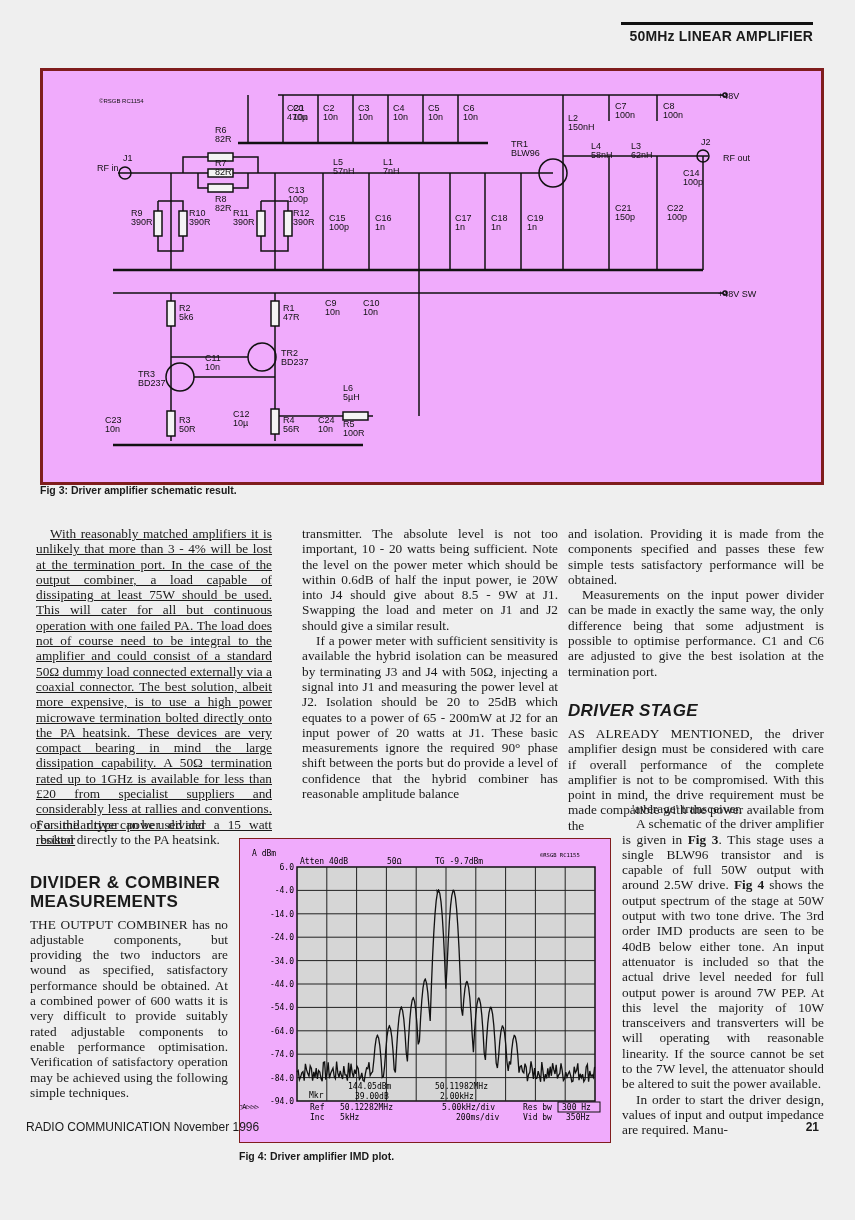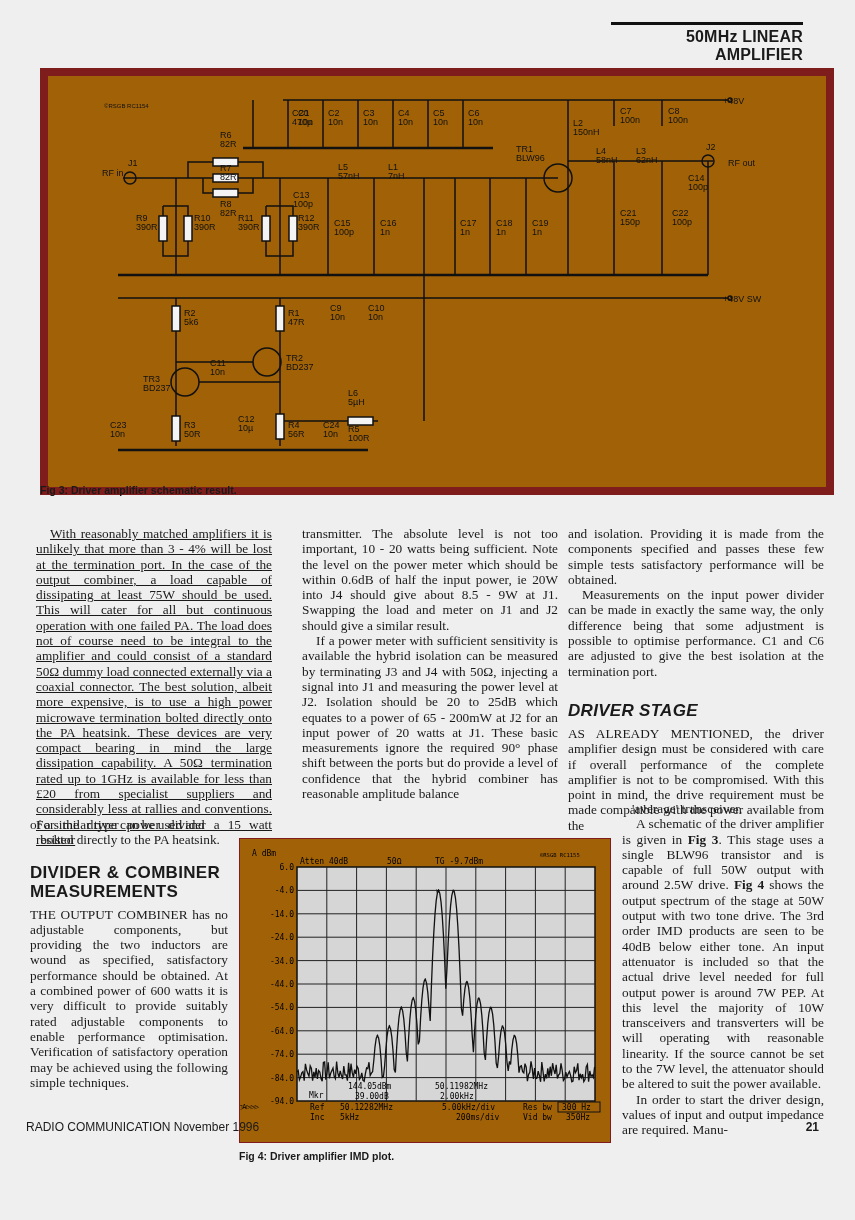--- a/index.html
+++ b/index.html
@@ -1,19 +1,19 @@
 <!DOCTYPE html>
 <html><head>
 <meta charset="utf-8">
 <style>
   html,body{margin:0;padding:0;}
   body{width:855px;height:1220px;background:#ebebeb;position:relative;overflow:hidden;font-family:"Liberation Serif",serif;color:#1a1a1a;}
   .page{position:absolute;left:0;top:0;width:855px;height:1220px;background:#efefef;}
-  .runhead{position:absolute;right:52px;top:22px;width:192px;border-top:3px solid #111;text-align:right;font-family:"Liberation Sans",sans-serif;font-weight:bold;font-size:16px;padding-top:3px;letter-spacing:0.2px;}
-  .figbox{position:absolute;border:8px solid #7f1d1d;background:#a16207;}
+  .runhead{position:absolute;right:42px;top:22px;width:192px;border-top:3px solid #111;text-align:right;font-family:"Liberation Sans",sans-serif;font-weight:bold;font-size:14px;padding-top:3px;letter-spacing:0.2px;}
+  .figbox{position:absolute;border:3px solid #7f1d1d;background:#f0abfc;}
   .fig3{left:40px;top:68px;width:778px;height:411px;}
   .caption{position:absolute;font-family:"Liberation Sans",sans-serif;font-weight:bold;font-size:10.5px;}
   .col{position:absolute;font-size:13.3px;line-height:15.3px;text-align:justify;}
   .col p{margin:0;text-indent:14px;}
   .col p.noind{text-indent:0;}
   .h2{font-family:"Liberation Sans",sans-serif;font-weight:bold;font-size:17px;line-height:19px;letter-spacing:0.3px;margin:0;}
   .footer{position:absolute;top:1120px;font-family:"Liberation Sans",sans-serif;font-size:12px;}
   svg text{font-family:"DejaVu Sans Mono",monospace;}
   .sch text{font-family:"Liberation Sans",sans-serif;font-size:9px;fill:#111;}
 </style>
@@ -201,21 +201,21 @@
     </svg>
   </div>
   <div class="caption" style="left:40px;top:484px;">Fig 3: Driver amplifier schematic result.</div>
 
   <div class="col" style="left:36px;top:526px;width:236px;text-decoration:underline;">
     <p>With reasonably matched amplifiers it is unlikely that more than 3 - 4% will be lost at the termination port. In the case of the output combiner, a load capable of dissipating at least 75W should be used. This will cater for all but continuous operation with one failed PA. The load does not of course need to be integral to the amplifier and could consist of a standard 50Ω dummy load connected externally via a coaxial connector. The best solution, albeit more expensive, is to use a high power microwave termination bolted directly onto the PA heatsink. These devices are very compact bearing in mind the large dissipation capability. A 50Ω termination rated up to 1GHz is available for less than £20 from specialist suppliers and considerably less at rallies and conventions. For the driver power divider a 15 watt resistor</p>
   </div>
   <div class="col" style="left:30px;top:817px;width:200px;">
     <p class="noind" style="text-align:left">of a similar type can be used and</p>
     <p class="noind" style="text-align:center">bolted directly to the PA heatsink.</p>
-    <div class="h2" style="margin-top:15px;width:190px;">DIVIDER &amp; COMBINER MEASUREMENTS</div>
+    <div class="h2" style="margin-top:25px;width:190px;">DIVIDER &amp; COMBINER MEASUREMENTS</div>
     <p class="noind" style="margin-top:6px;width:198px;">THE OUTPUT COMBINER has no adjustable components, but providing the two inductors are wound as specified, satisfactory performance should be obtained. At a combined power of 600 watts it is very difficult to provide suitably rated adjustable components to enable performance optimisation. Verification of satisfactory operation may be achieved using the following simple techniques.</p>
   </div>
 
   <div class="col" style="left:302px;top:526px;width:256px;">
     <p class="noind">transmitter. The absolute level is not too important, 10 - 20 watts being sufficient. Note the level on the power meter which should be within 0.6dB of half the input power, ie 20W into J4 should give about 8.5 - 9W at J1. Swapping the load and meter on J1 and J2 should give a similar result.</p>
     <p>If a power meter with sufficient sensitivity is available the hybrid isolation can be measured by terminating J3 and J4 with 50Ω, injecting a signal into J1 and measuring the power level at J2. Isolation should be 20 to 25dB which equates to a power of 65 - 200mW at J2 for an input power of 20 watts at J1. These basic measurements ignore the required 90° phase shift between the ports but do provide a level of confidence that the hybrid combiner has reasonable amplitude balance</p>
   </div>
 
   <div class="col" style="left:568px;top:526px;width:256px;">
     <p class="noind">and isolation. Providing it is made from the components specified and passes these few simple tests satisfactory performance will be obtained.</p>

